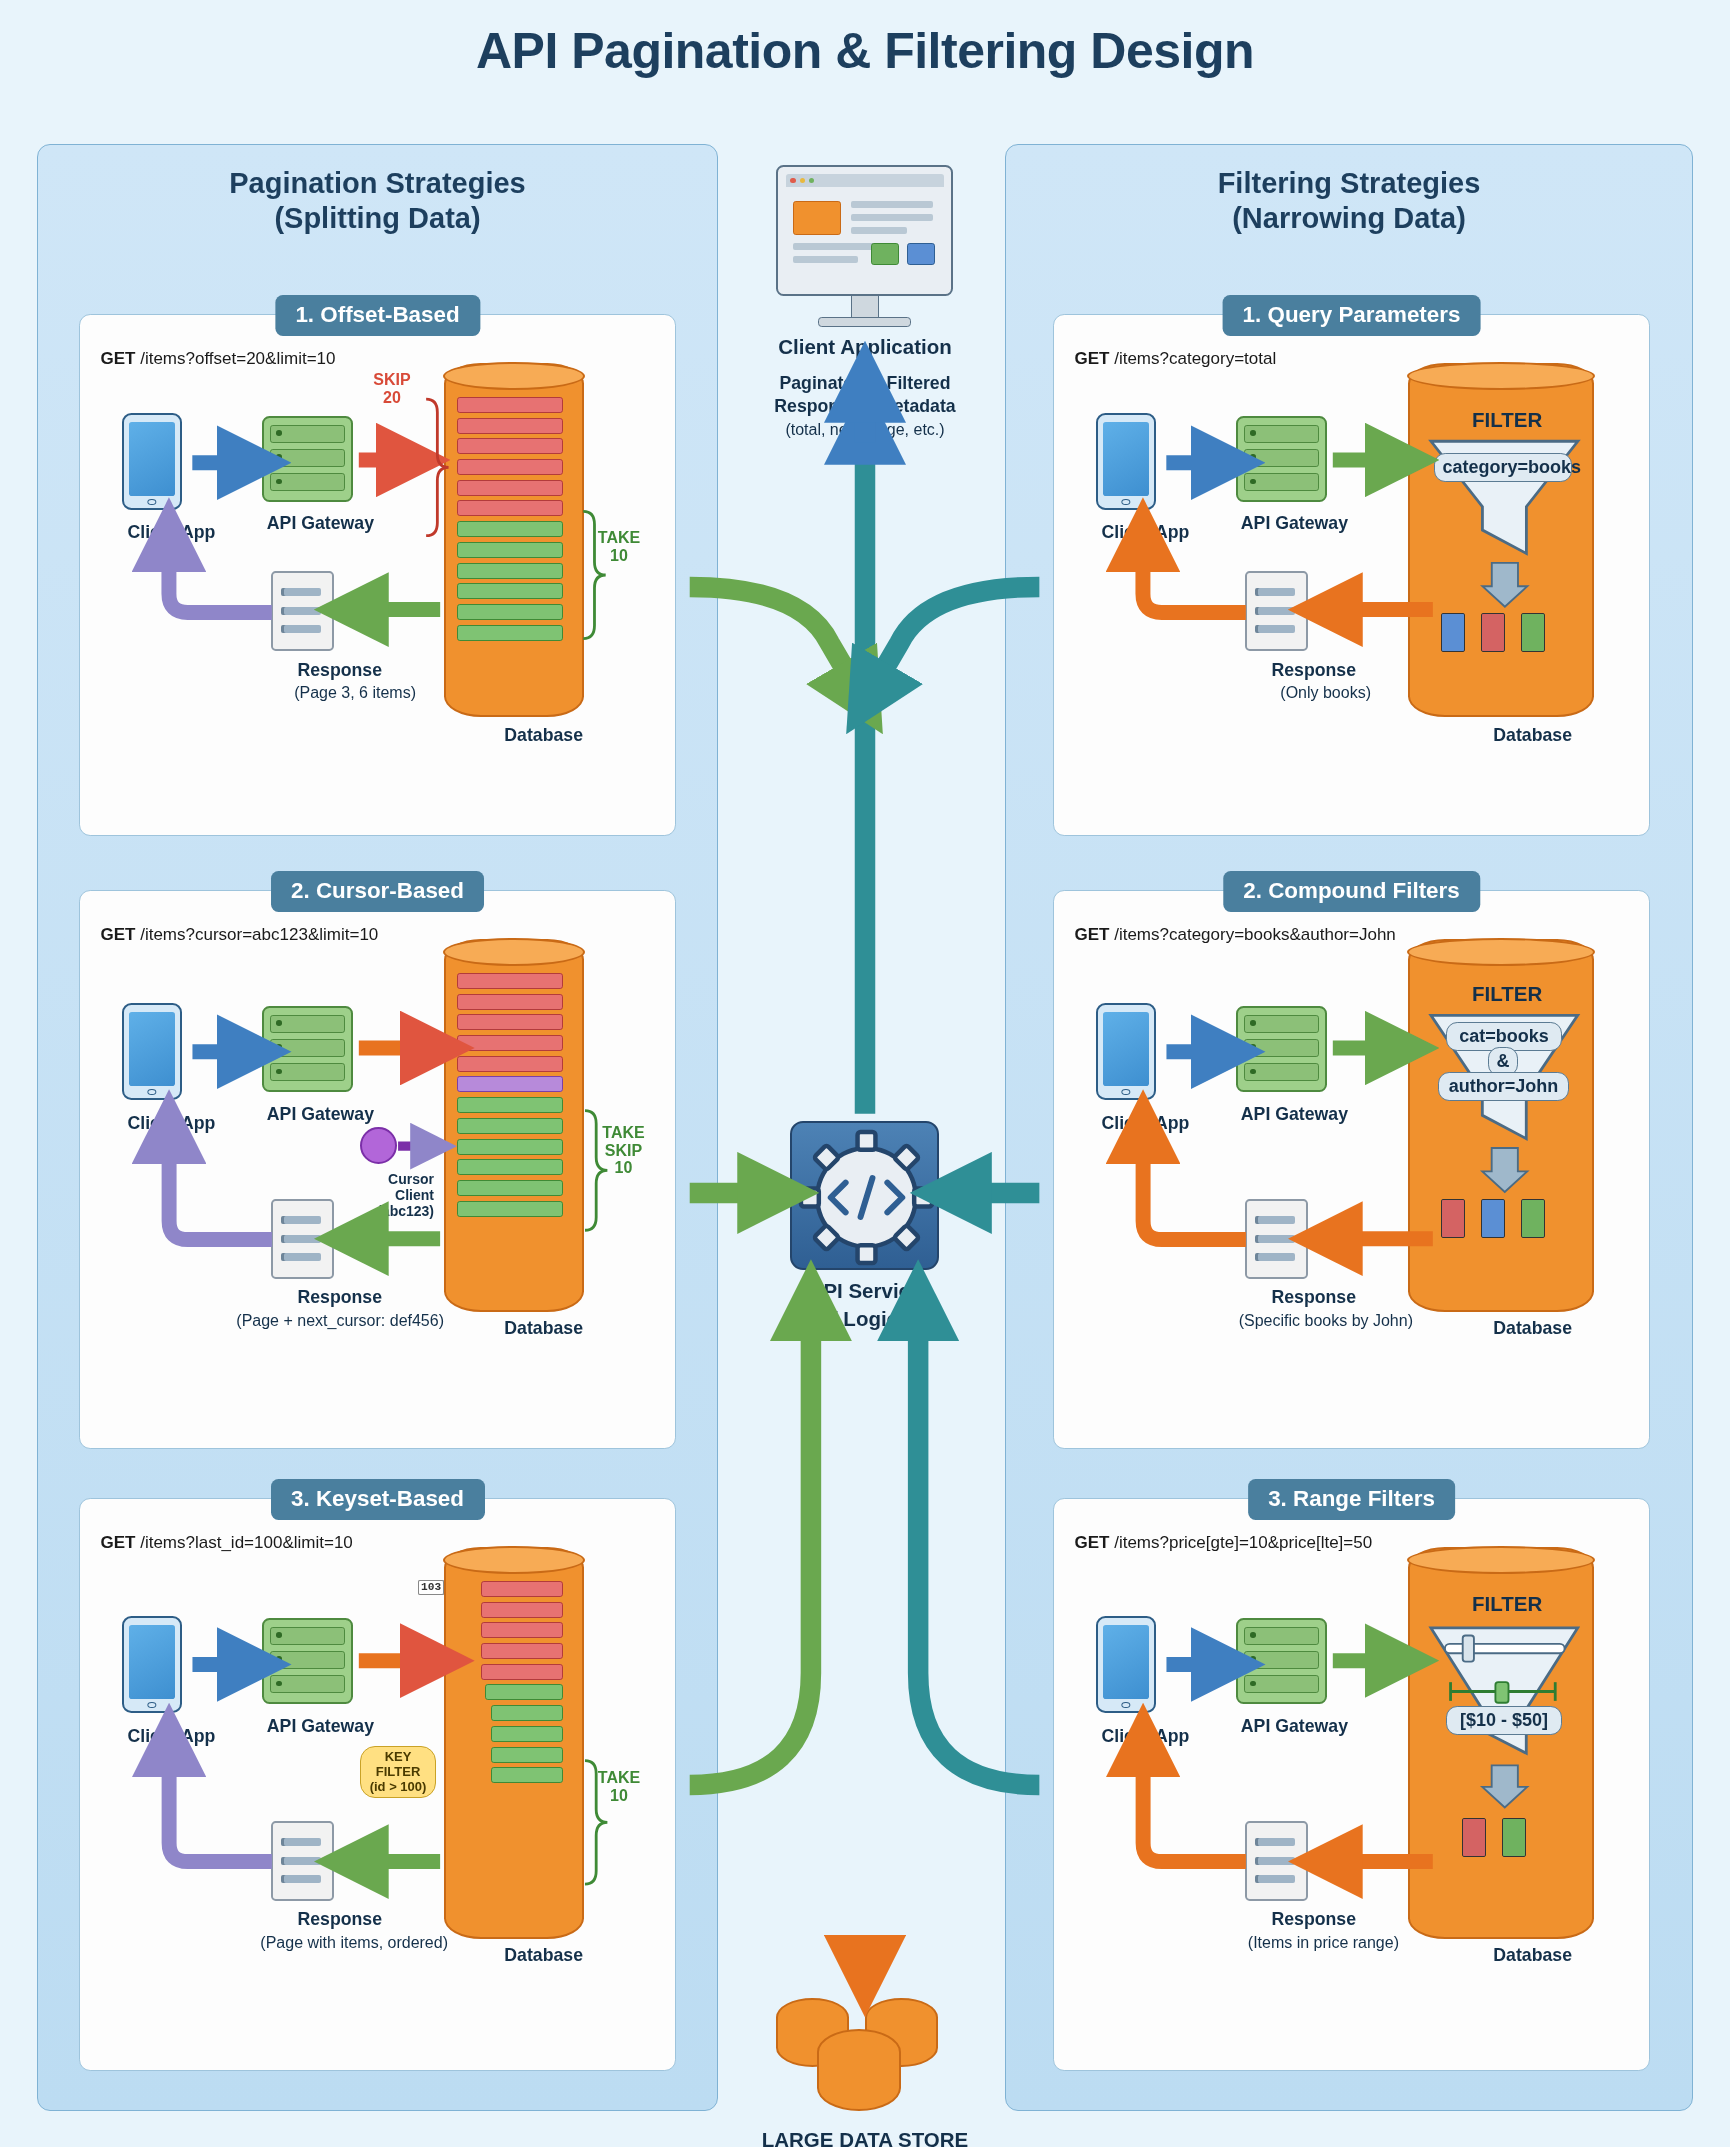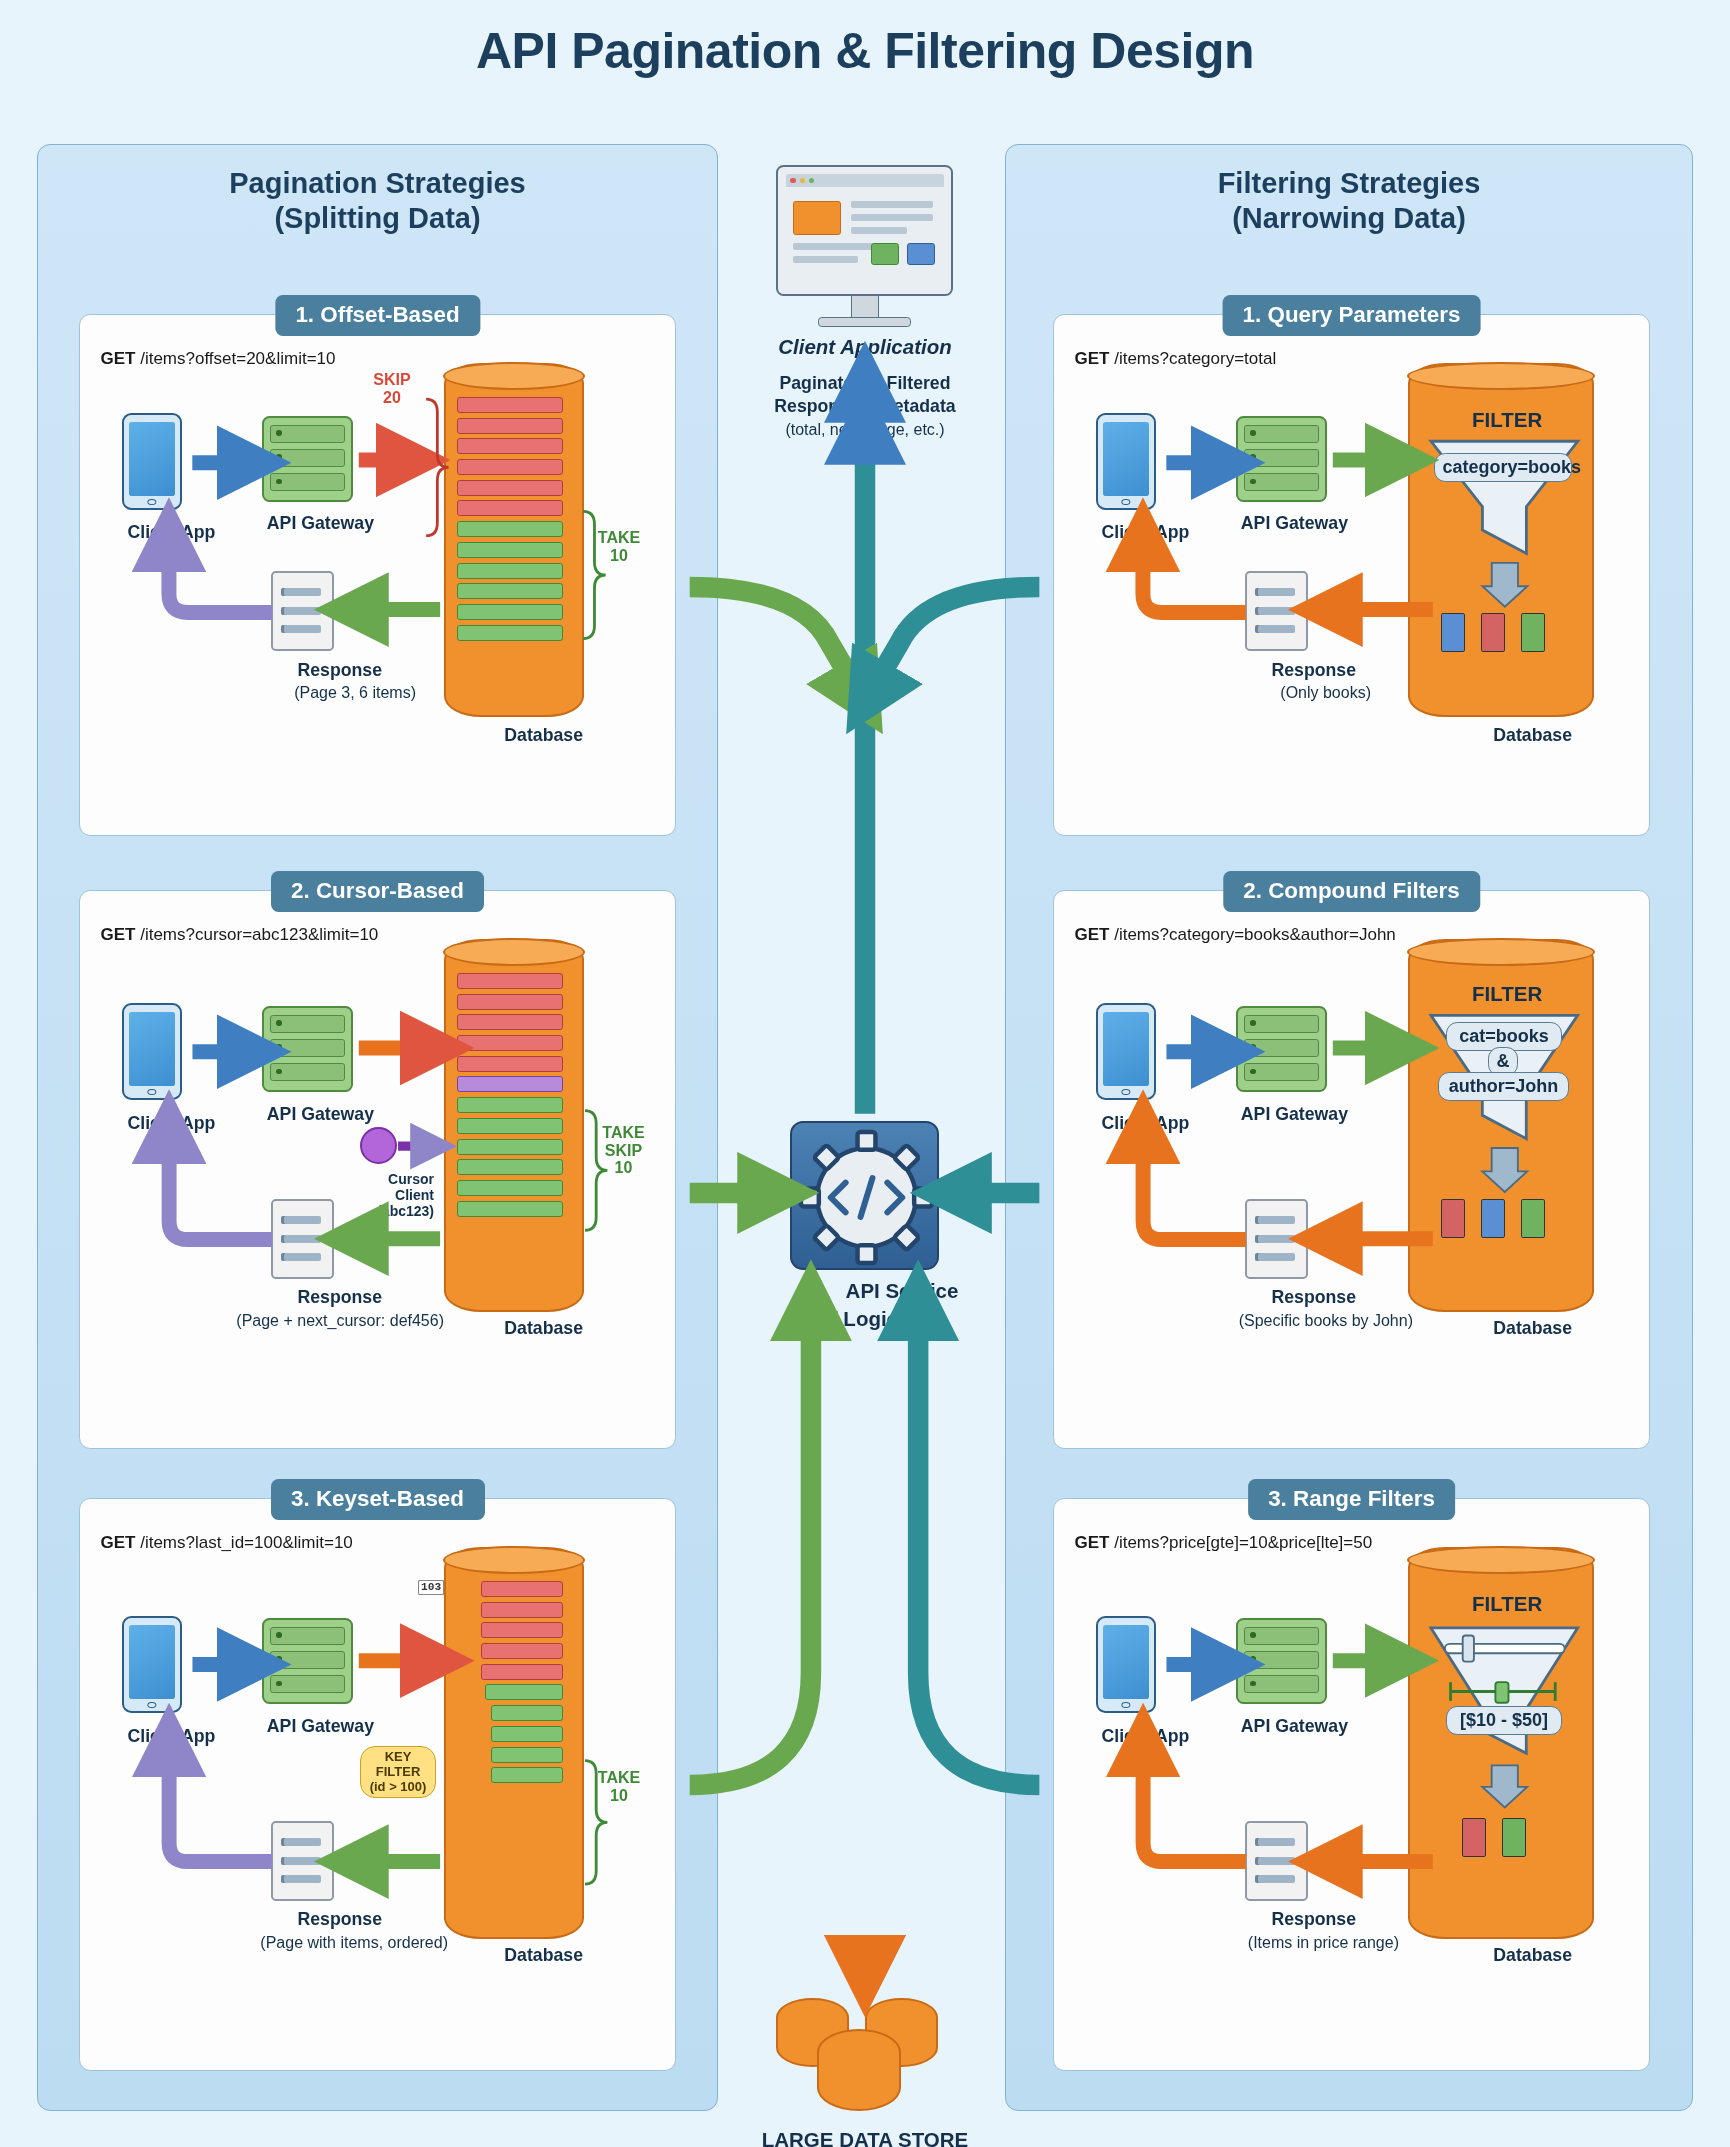--- a/index.html
+++ b/index.html
@@ -649,21 +649,21 @@
     <div style="position:absolute; left:73px; top:34px; width:82px; height:7.5px; background:#b9c8d4; border-radius:1.9px;"></div>
     <div style="position:absolute; left:73px; top:47px; width:82px; height:7.5px; background:#b9c8d4; border-radius:1.9px;"></div>
     <div style="position:absolute; left:73px; top:60px; width:56px; height:7.5px; background:#b9c8d4; border-radius:1.9px;"></div>
     <div style="position:absolute; left:15px; top:76px; width:82px; height:7.5px; background:#b9c8d4; border-radius:1.9px;"></div>
     <div style="position:absolute; left:15px; top:89px; width:65px; height:7.5px; background:#b9c8d4; border-radius:1.9px;"></div>
     <div style="position:absolute; left:93px; top:76px; width:28px; height:22.4px; background:#6fb25f; border:1.9px solid #3f8a36; border-radius:2.8px;"></div>
     <div style="position:absolute; left:129px; top:76px; width:28px; height:22.4px; background:#5b8fd4; border:1.9px solid #2f5f93; border-radius:2.8px;"></div>
   </div>
   <div style="position:absolute; left:814px; top:151px; width:28px; height:24px; background:#cfd8df; border:1.9px solid #5a7287;"></div>
   <div style="position:absolute; left:781px; top:173px; width:93px; height:10.3px; background:#cfd8df; border:1.9px solid #5a7287; border-radius:3.7px;"></div>
-  <div class="center-label" style="left:707px; top:191px; width:242px;font-style:italic;">Client Application</div>
+  <div class="center-label" style="left:707px; top:191px; width:242px;">Client Application</div>
 
   <div class="center-note" style="left:707px; top:228px;">
     <span>Paginated &amp; Filtered</span><br>
     <span>Response + Metadata</span><br>
     <span class="small">(total, next_page, etc.)</span>
   </div>
 
   <div class="api-service" style="left:753px; top:977px;">
     <svg viewBox="0 0 100 100" width="149" height="149">
       <g transform="translate(50,50)">
@@ -675,21 +675,21 @@
           <rect x="32" y="-6" width="12" height="12" rx="2"></rect>
           <rect x="-6" y="-44" width="12" height="12" rx="2" transform="rotate(45)"></rect>
           <rect x="-6" y="32" width="12" height="12" rx="2" transform="rotate(45)"></rect>
           <rect x="-44" y="-6" width="12" height="12" rx="2" transform="rotate(45)"></rect>
           <rect x="32" y="-6" width="12" height="12" rx="2" transform="rotate(45)"></rect>
         </g>
         <path d="M-14,-10 L-24,0 L-14,10 M14,-10 L24,0 L14,10 M4,-13 L-4,13" fill="none" stroke="#2f5f93" stroke-width="4" stroke-linecap="round" stroke-linejoin="round"></path>
       </g>
     </svg>
   </div>
-  <div class="center-label" style="left:744px; top:1135px; width:242px;">API Service</div>
+  <div class="center-label" style="left:707px; top:1135px; width:242px;">API Service</div>
   <div class="center-label" style="left:707px; top:1163px; width:242px;">/ Logic</div>
 
   <div class="datastore" style="left:739px; top:1846px; width:177px; height:140px;">
     <div class="disk" style="left:0px; top:7.5px; width:73px; height:69px;"></div>
     <div class="disk" style="left:89px; top:7.5px; width:73px; height:69px;"></div>
     <div class="disk" style="left:41px; top:39px; width:84px; height:82px;"></div>
   </div>
   <div class="center-label" style="left:707px; top:1984px; width:242px;">LARGE DATA STORE</div>
 
   <svg class="arrows" style="position:absolute; left:0; top:0; width:1656px; height:1972px;" viewBox="0 0 1776 2115" width="1656" height="1972">

